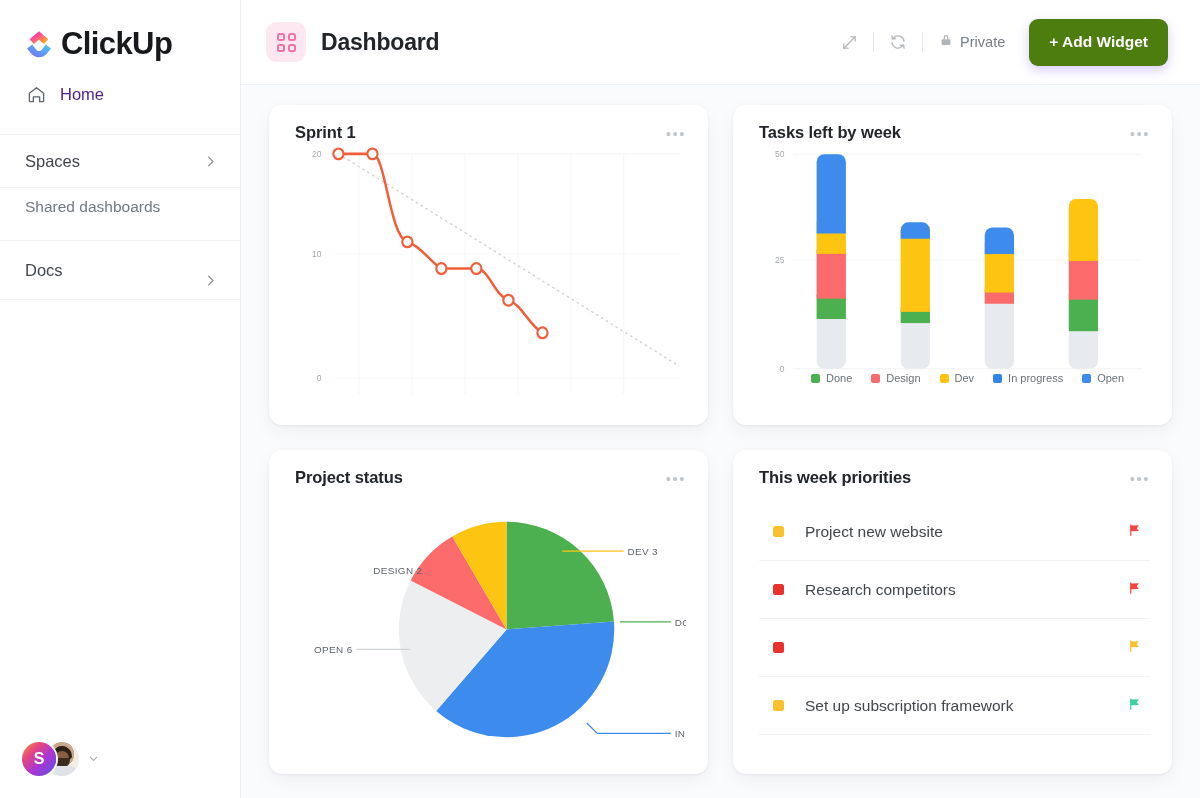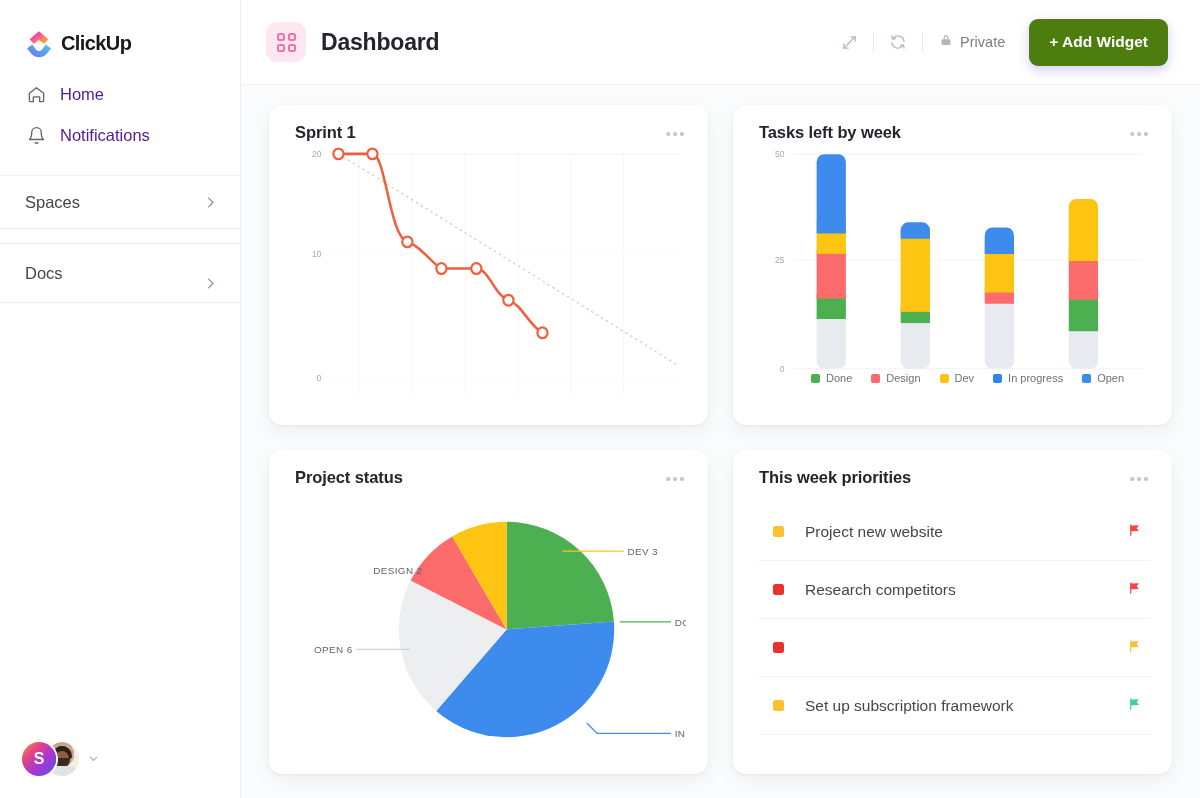--- a/index.html
+++ b/index.html
@@ -24,21 +24,21 @@
     position: relative;
     flex: 0 0 241px;
   }
   .logo-row {
     display: flex; align-items: center;
     padding: 25px 0 0 24px;
     height: 62px;
   }
   .logo-mark { width: 30px; height: 30px; position: relative; flex: 0 0 30px; }
   .logo-text {
-    font-size: 20px; font-weight: bold; color: #17191c;
+    font-size: 31px; font-weight: bold; color: #17191c;
     letter-spacing: -0.6px; margin-left: 7px;
   }
   .nav-list { margin-top: 12px; }
   .nav-item {
     display: flex; align-items: center;
     height: 41px; padding-left: 25px;
     cursor: pointer;
   }
   .nav-item .ico { width: 22px; height: 22px; flex: 0 0 22px; display:flex; align-items:center; justify-content:center; }
   .nav-item .lbl {
@@ -196,45 +196,39 @@
 
     <nav class="nav-list">
       <div class="nav-item">
         <span class="ico">
           <svg width="19" height="19" viewBox="0 0 24 24" fill="none" stroke="#606token" style="stroke:#5f666d" stroke-width="1.7" stroke-linecap="round" stroke-linejoin="round">
             <path d="M3 10.5 L12 3.5 L21 10.5 V20 a1 1 0 0 1-1 1h-4v-6h-8v6H4a1 1 0 0 1-1-1z"></path>
           </svg>
         </span>
         <span class="lbl">Home</span>
       </div>
-      <div class="nav-item">
-        <span class="ico">
-          <svg width="19" height="19" viewBox="0 0 24 24" fill="none" stroke="#5f666d" stroke-width="1.7" stroke-linecap="round" stroke-linejoin="round">
-            <path d="M18 8a6 6 0 1 0-12 0c0 7-3 9-3 9h18s-3-2-3-9"></path>
-            <path d="M13.7 21a2 2 0 0 1-3.4 0"></path>
-          </svg>
-        </span>
-        <span class="lbl">Notifications</span>
-      </div>
     </nav>
 
     <div class="sec-spaces"></div>
     <div class="divider"></div>
 
     <div class="sec-row">
       <span class="sec-lbl">Spaces</span>
       <span class="chev">
         <svg width="15" height="15" viewBox="0 0 24 24" fill="none" stroke="#8b9096" stroke-width="2" stroke-linecap="round" stroke-linejoin="round">
             <polyline points="9 5 16 12 9 19"></polyline>
           </svg>
       </span>
     </div>
 
     <div class="divider"></div>
 
+    <div class="sub-item">
+      <span>Shared dashboards</span>
+    </div>
 
     <div class="divider" style="margin-top:14px"></div>
 
     <div class="docs-row">
       <span class="sec-lbl">Docs</span>
       <span class="chev">
         <svg width="15" height="15" viewBox="0 0 24 24" fill="none" stroke="#8b9096" stroke-width="2" stroke-linecap="round" stroke-linejoin="round">
             <polyline points="9 5 16 12 9 19"></polyline>
           </svg>
       </span>

